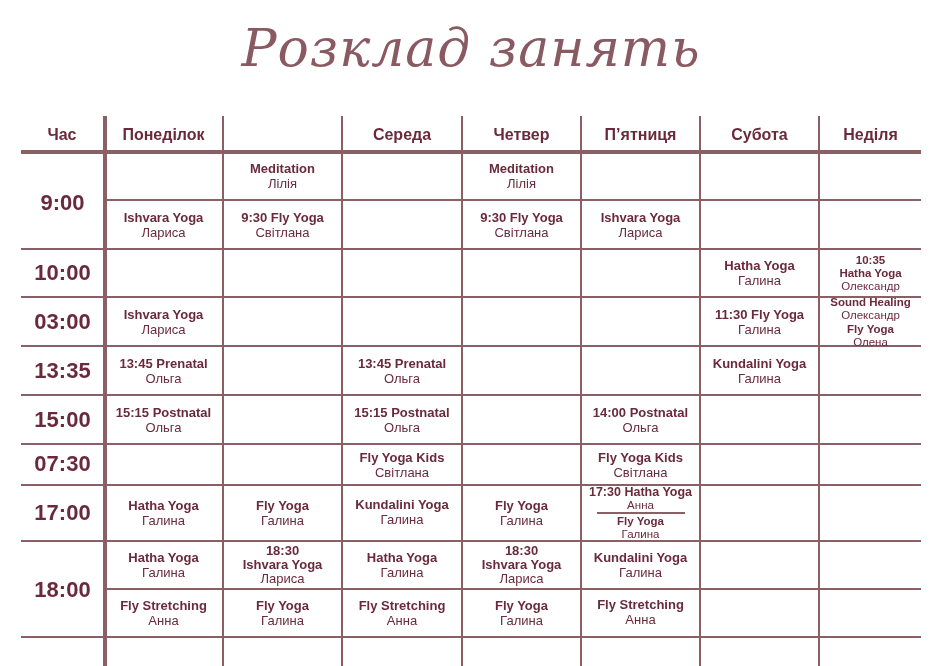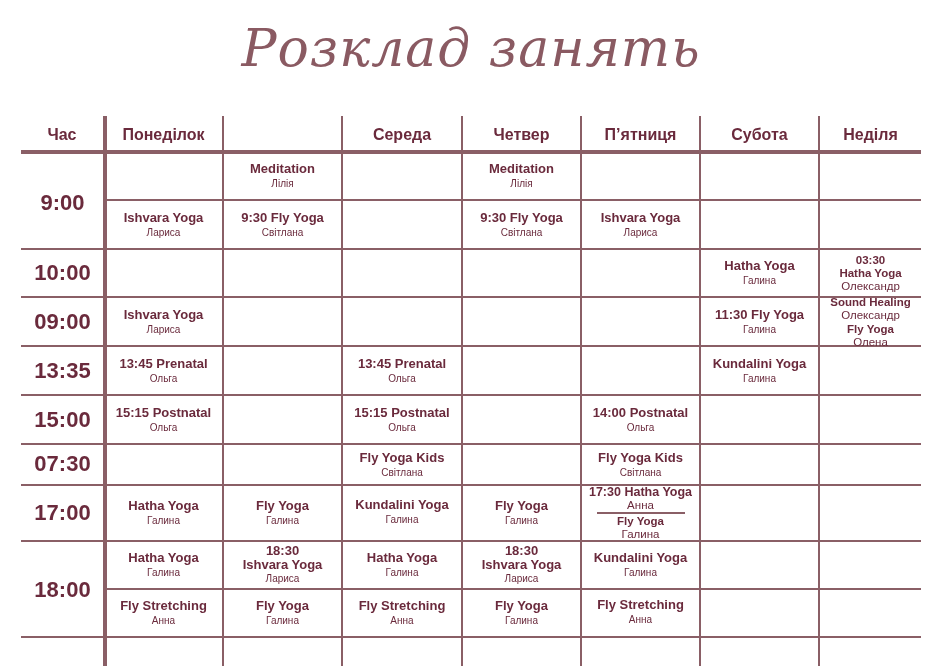--- a/index.html
+++ b/index.html
@@ -14,21 +14,21 @@
   .hline { position:absolute; background:#8a5f66; height:2px; left:21px; width:900px; }
   .hline.thick { height:4px; }
   .sline { position:absolute; background:#8a5f66; height:2px; }
   .hdr { position:absolute; top:106px; height:26px; line-height:26px; text-align:center;
          font-size:16px; font-weight:bold; color:#6a2a3c; }
   .time { position:absolute; left:21px; width:83px; text-align:center;
           font-size:22px; font-weight:bold; color:#6a2a3c; }
   .cell { position:absolute; display:flex; flex-direction:column; align-items:center; justify-content:center;
           text-align:center; line-height:15px; }
   .cls { font-size:13px; font-weight:bold; color:#6a2a3c; white-space:nowrap; }
-  .tch { font-size:10px; color:#6a2a3c; white-space:nowrap; }
+  .tch { font-size:13px; color:#6a2a3c; white-space:nowrap; }
   .cls.sm { font-size:11.5px; line-height:13px; }
   .tch.sm { font-size:11.5px; line-height:12px; }
   .divider { width:150px; height:2px; background:#8a5f66; margin:1px 0; }
   .divider.n { width:88px; }
 </style>
 </head>
 <body>
 
 <div class="title">Розклад занять</div>
 
@@ -57,21 +57,21 @@
   <div class="hdr" style="left:21px;width:82px">Час</div>
   <div class="hdr" style="left:105px;width:117px">Понеділок</div>
   <div class="hdr" style="left:463px;width:117px">Четвер</div>
   <div class="hdr" style="left:343px;width:118px">Середа</div>
   <div class="hdr" style="left:582px;width:117px">П’ятниця</div>
   <div class="hdr" style="left:701px;width:117px">Субота</div>
   <div class="hdr" style="left:820px;width:101px">Неділя</div>
 
   <div class="time" style="top:174px">9:00</div>
   <div class="time" style="top:244px">10:00</div>
-  <div class="time" style="top:293px">09:00</div>
+  <div class="time" style="top:293px">03:00</div>
   <div class="time" style="top:342px">13:35</div>
   <div class="time" style="top:391px">15:00</div>
   <div class="time" style="top:435px">07:30</div>
   <div class="time" style="top:484px">17:00</div>
   <div class="time" style="top:561px">18:00</div>
 
   <div class="cell" style="left:224px;top:136px;width:117px;height:47px">
     <span class="cls">Meditation</span>
     <span class="tch">Лілія</span>
   </div>
@@ -95,21 +95,21 @@
   <div class="cell" style="left:582px;top:185px;width:117px;height:47px">
     <span class="cls">Ishvara Yoga</span>
     <span class="tch">Лариса</span>
   </div>
 
   <div class="cell" style="left:701px;top:234px;width:117px;height:46px">
     <span class="cls">Hatha Yoga</span>
     <span class="tch">Галина</span>
   </div>
   <div class="cell" style="left:820px;top:234px;width:101px;height:46px">
-    <span class="cls sm">03:30</span>
+    <span class="cls sm">10:35</span>
     <span class="cls sm">Hatha Yoga</span>
     <span class="tch sm">Олександр</span>
   </div>
 
   <div class="cell" style="left:105px;top:282px;width:117px;height:47px">
     <span class="cls">Ishvara Yoga</span>
     <span class="tch">Лариса</span>
   </div>
   <div class="cell" style="left:701px;top:282px;width:117px;height:47px">
     <span class="cls">11:30 Fly Yoga</span>

